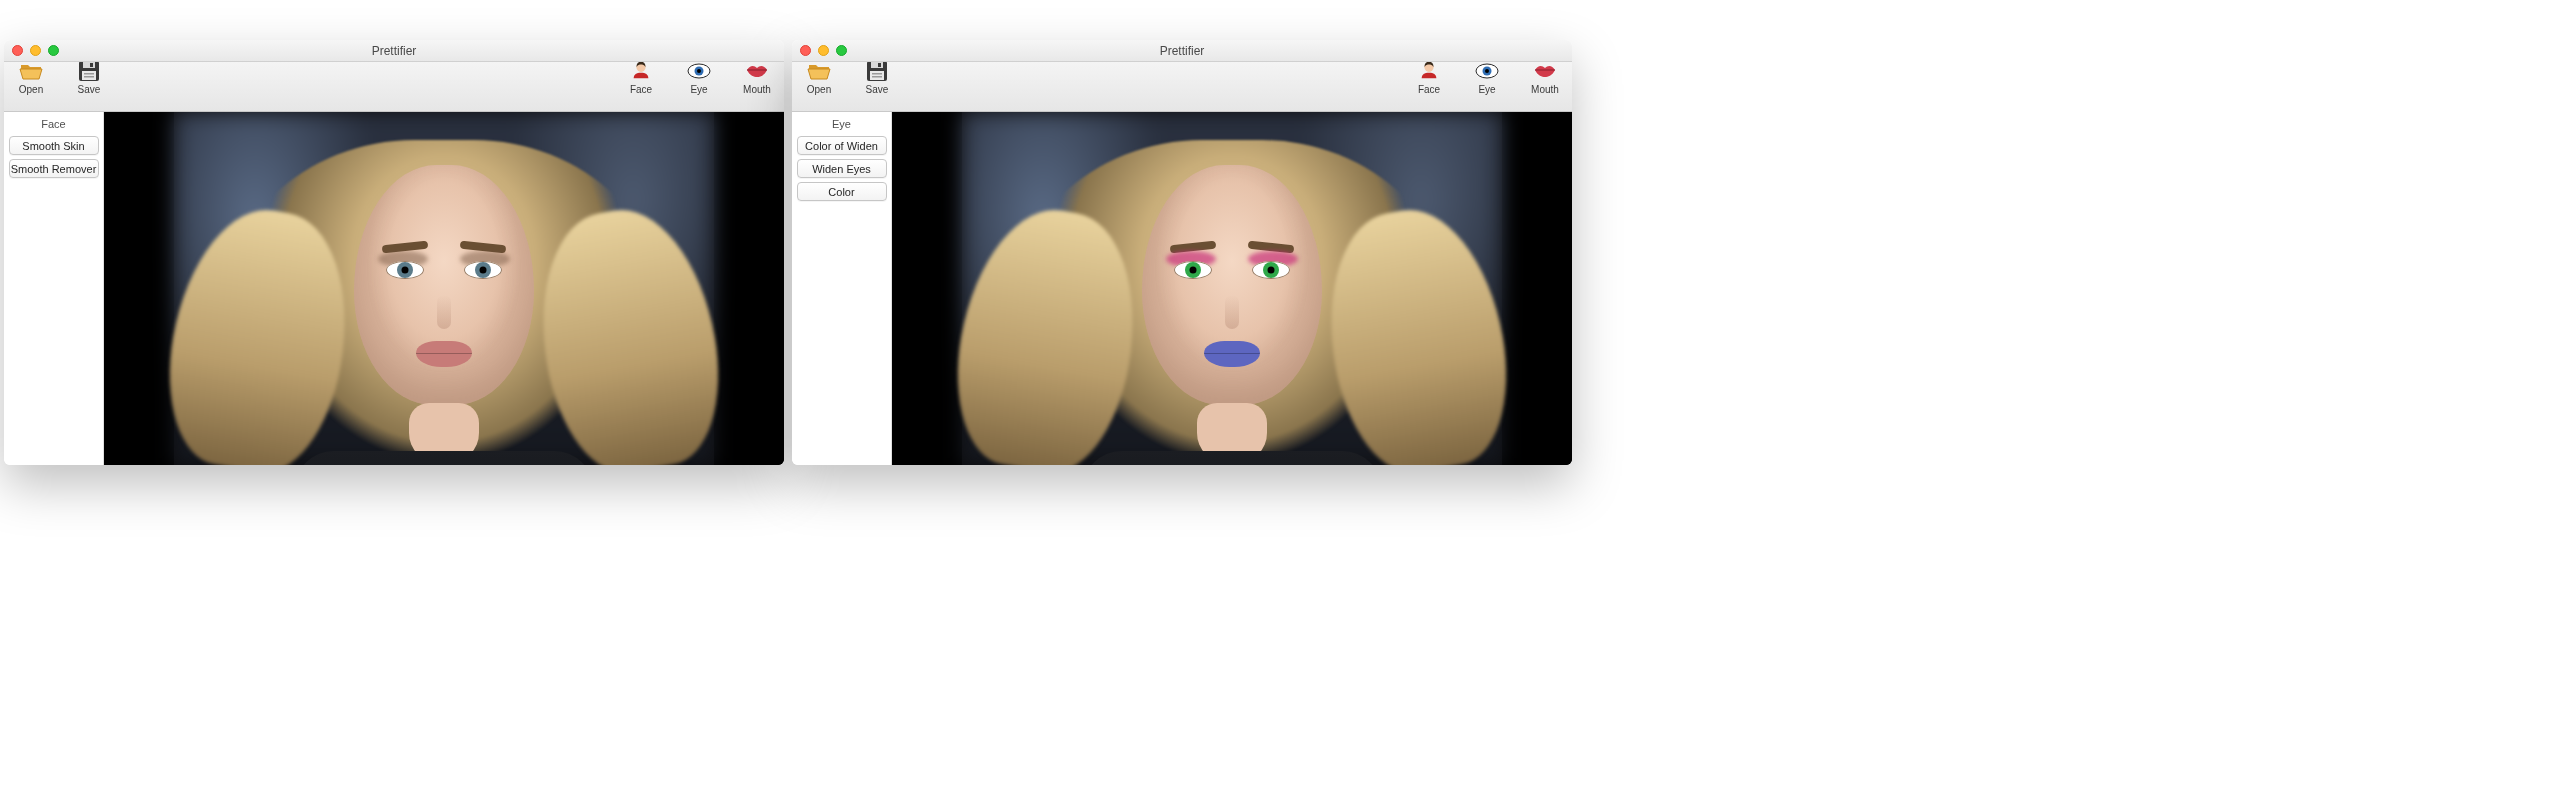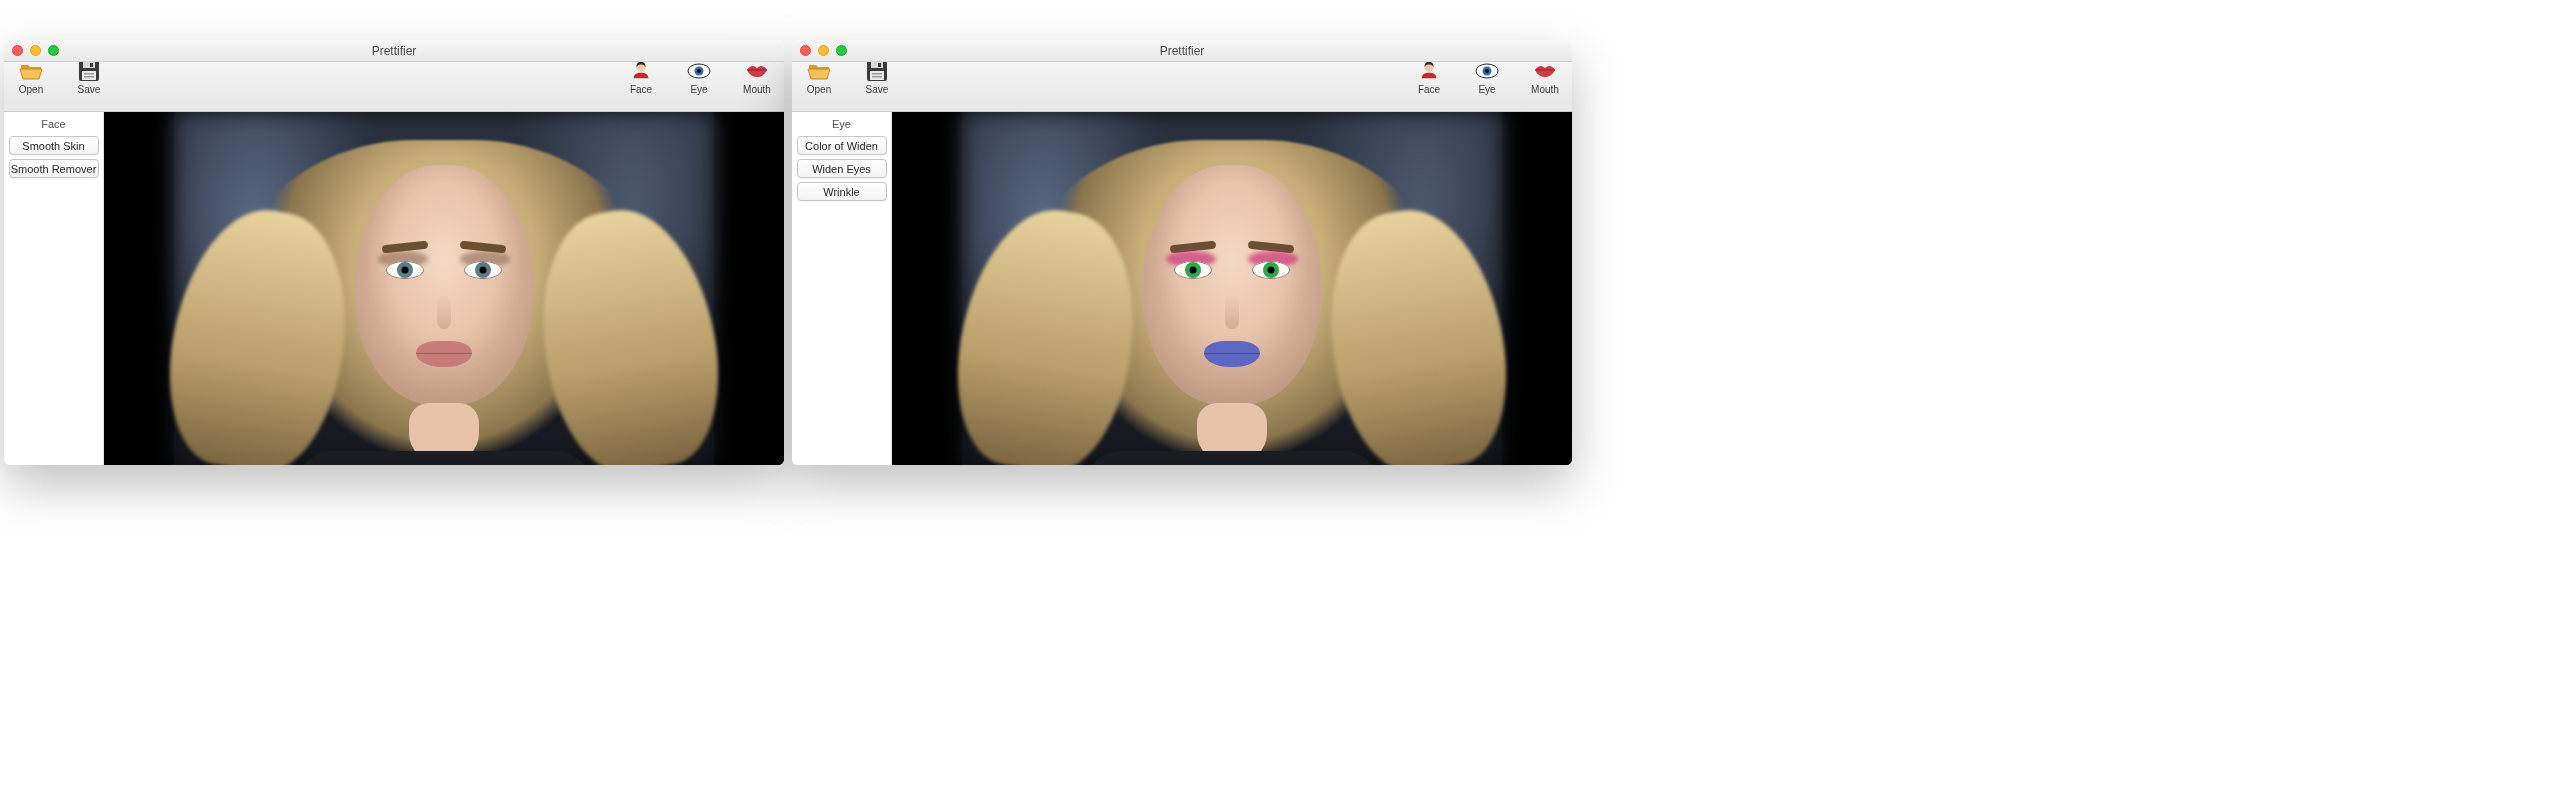--- a/index.html
+++ b/index.html
@@ -407,21 +407,21 @@
         <span>Mouth</span>
       </div>
     </div>
   </div>
 
   <div class="body">
     <div class="sidebar">
       <div class="sidebar-header">Eye</div>
       <div class="sb-btn">Color of Widen</div>
       <div class="sb-btn">Widen Eyes</div>
-      <div class="sb-btn">Wrinkle</div>
+      <div class="sb-btn">Color</div>
     </div>
     <div class="canvas">
       <div class="side-strip"></div>
       <div class="photo">
         <div class="bg-blur"></div>
         <div class="hair"></div>
         <div class="face">
           <div class="brow l"></div>
             <div class="brow r"></div>
           <div class="eyeshadow l" style="background:rgba(200,40,120,0.65);"></div>

